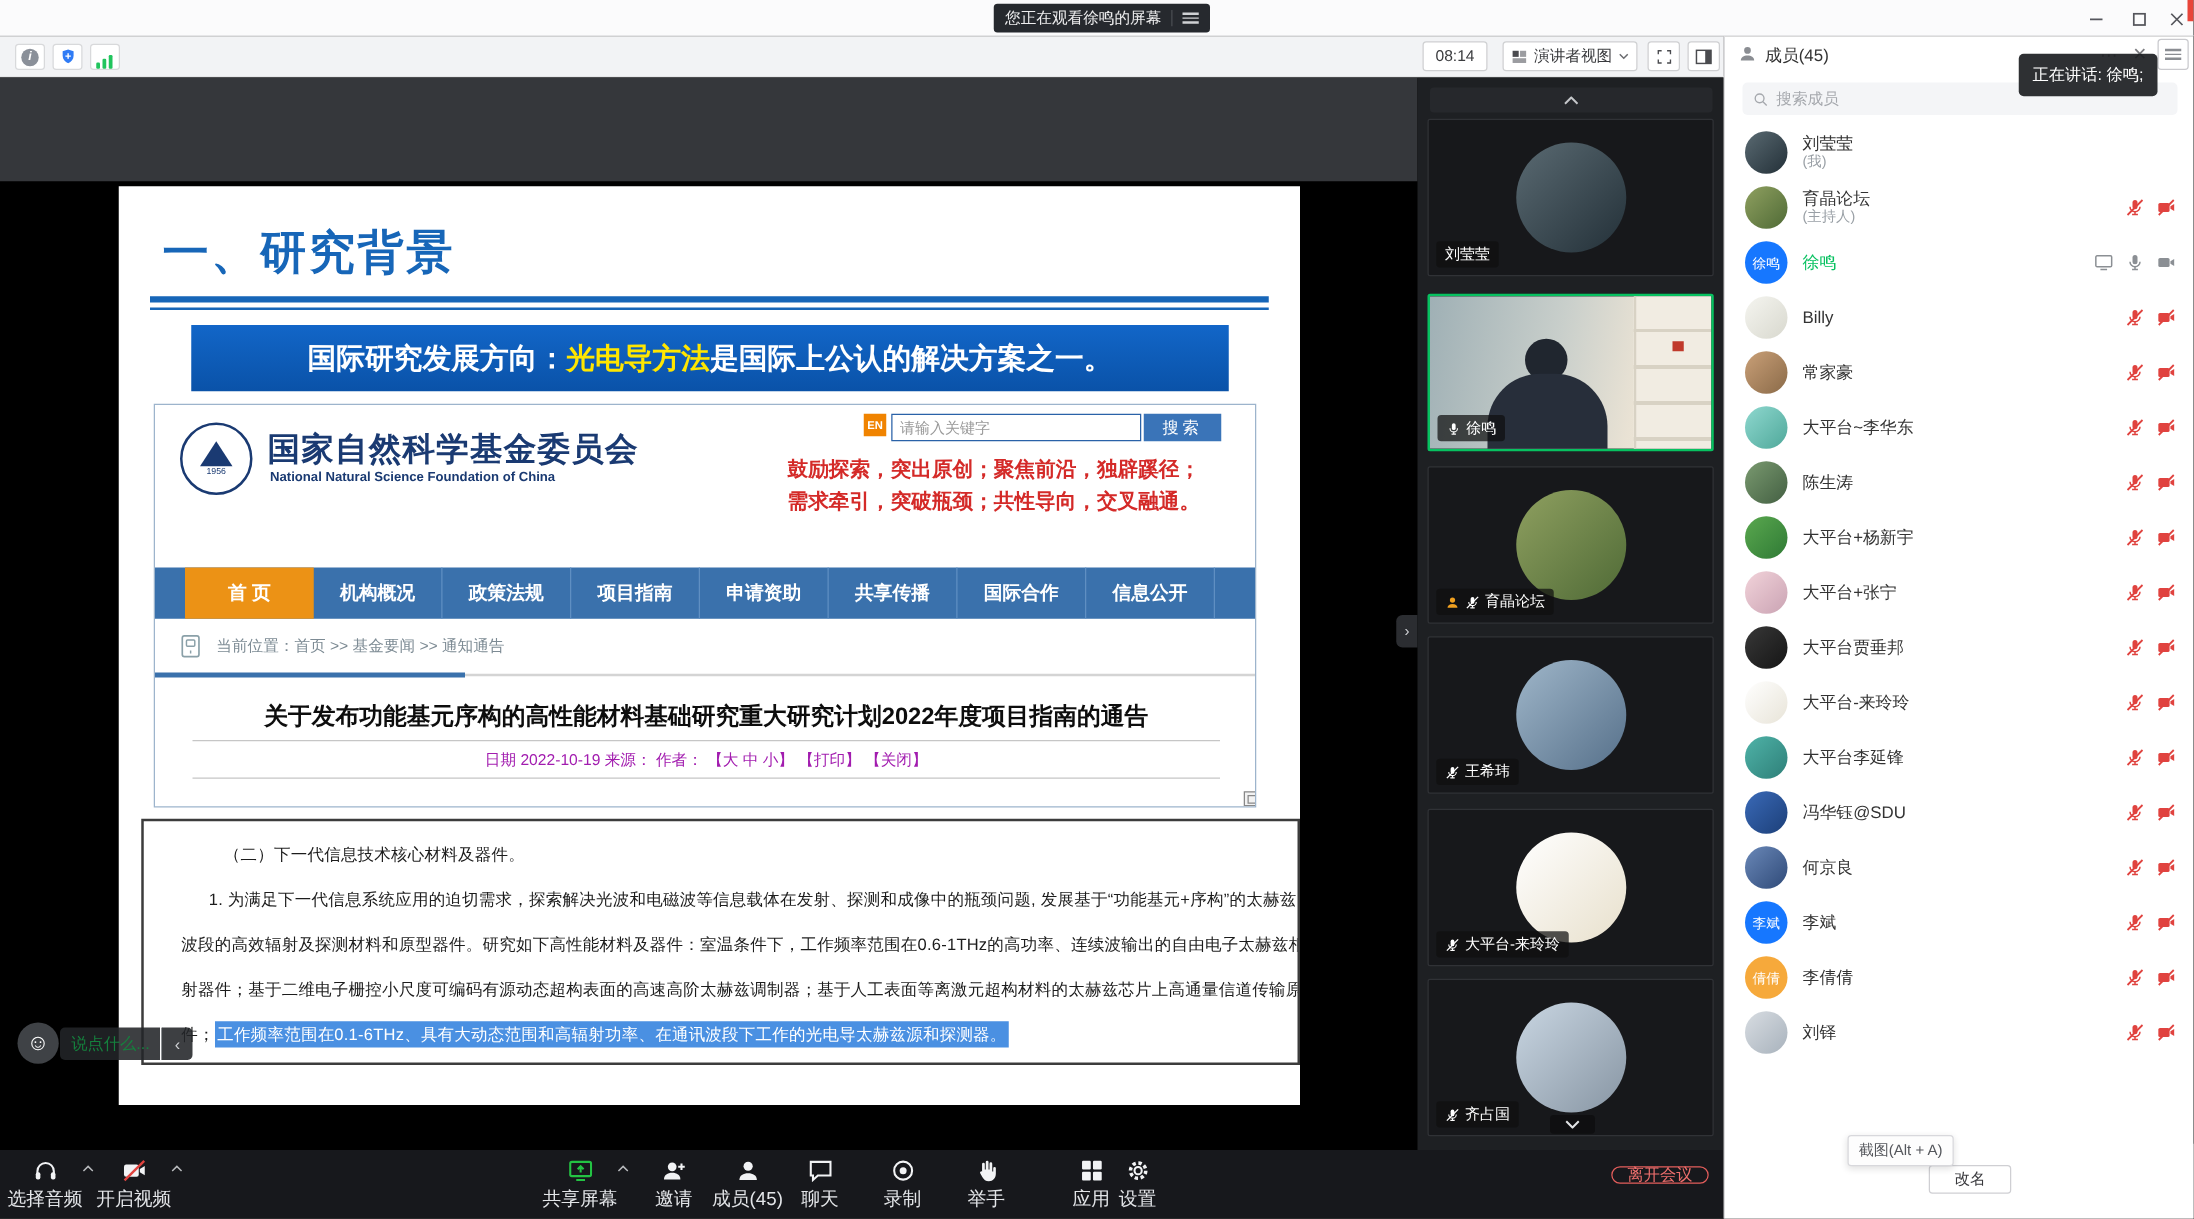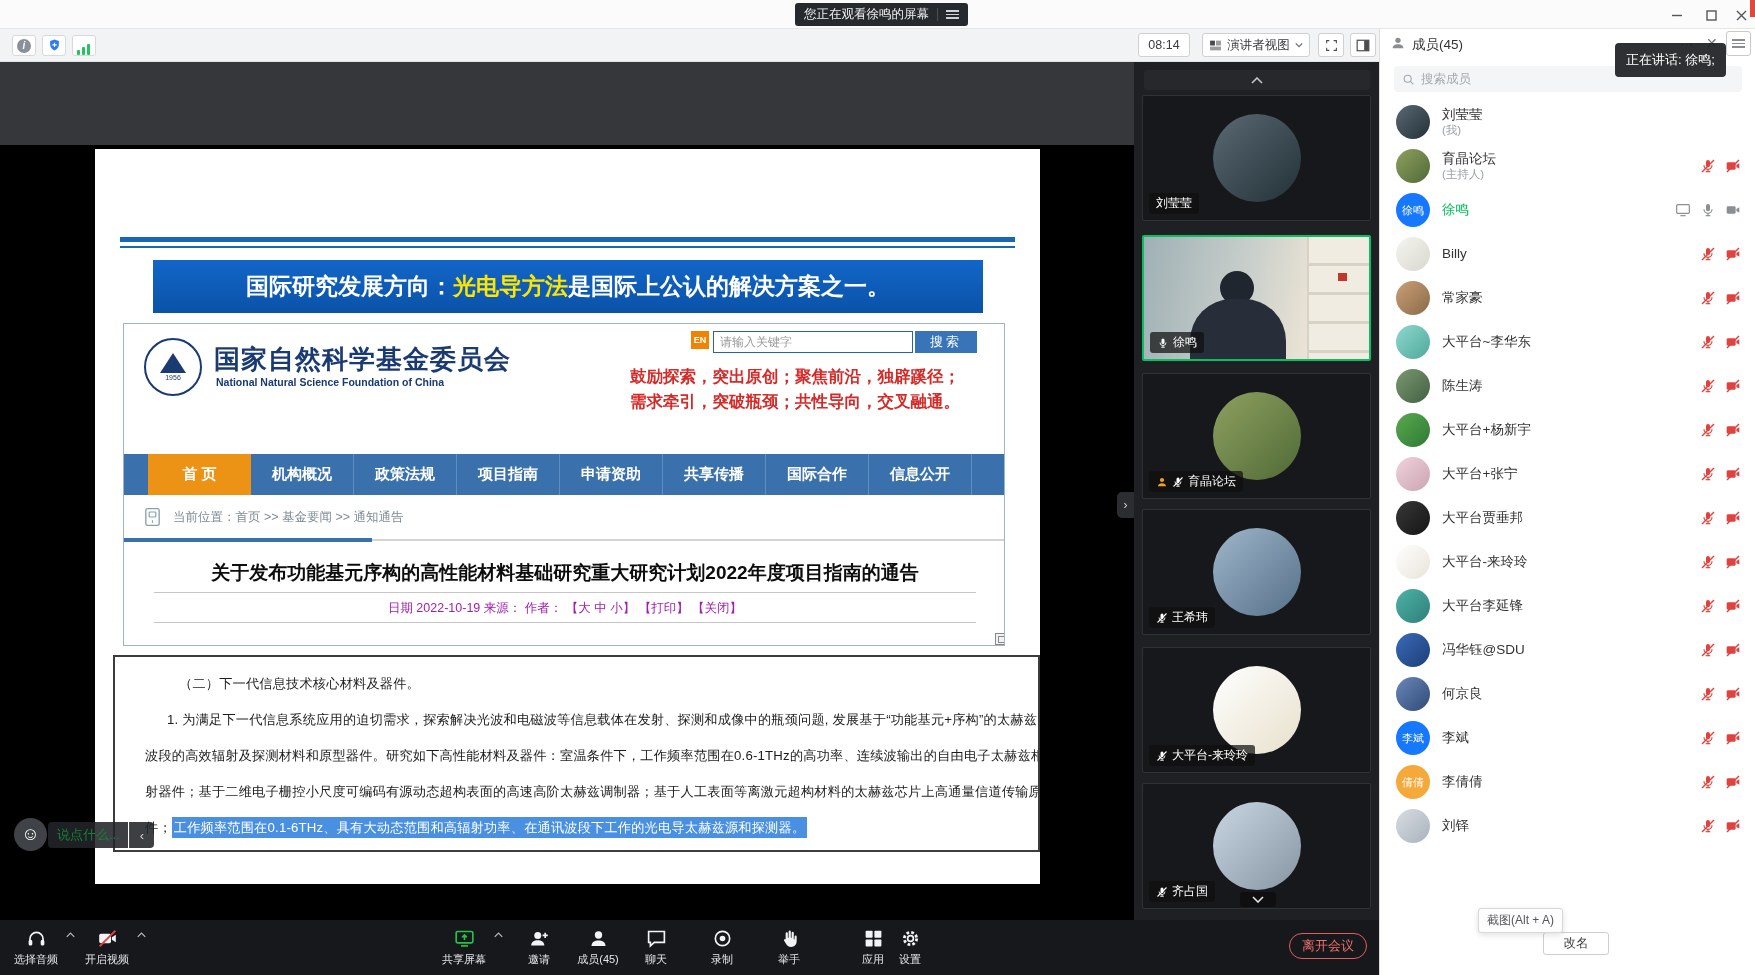--- a/index.html
+++ b/index.html
@@ -80,23 +80,23 @@
   .tile .chip-label{position:absolute;left:6px;bottom:6px;background:rgba(15,15,15,.72);border-radius:3px;padding:2px 7px;display:flex;align-items:center;gap:4px;color:#fff;font-size:12px;white-space:nowrap;z-index:3;}
   .scene{position:absolute;inset:0;background:linear-gradient(100deg,#9fb0b5,#c9cfcb 45%,#e9e2d4 72%,#f7f1e4);}
   .scene .shelf{position:absolute;right:0;top:0;width:62px;height:100%;background:repeating-linear-gradient(180deg,#f1ece2 0 26px,#d8d2c4 26px 29px);box-shadow:inset 2px 0 0 #d8d2c4;}
   .scene .red-item{position:absolute;right:22px;top:36px;width:9px;height:8px;background:#c0392b;}
   .scene .head{position:absolute;left:76px;top:34px;width:34px;height:34px;border-radius:50%;background:#20262f;}
   .scene .torso{position:absolute;left:46px;top:62px;width:96px;height:70px;border-radius:42px 42px 0 0;background:#272e3a;}
 
   
   #bottombar{position:absolute;left:0;top:920px;width:1379px;height:55px;background:#17181c;}
   .tbtn{position:absolute;top:0;width:72px;height:55px;display:flex;flex-direction:column;align-items:center;justify-content:center;gap:3px;}
-  .tbtn .lab{color:#e3e5e8;font-size:11px;white-space:nowrap;}
+  .tbtn .lab{color:#e3e5e8;font-size:15px;white-space:nowrap;}
   .tbtn .caret{position:absolute;right:-3px;top:12px;color:#b8babd;}
-  #leave-btn{position:absolute;left:1289px;top:13px;width:78px;height:26px;border:1px solid #e35d5b;border-radius:16px;color:#ee6f6d;font-size:13px;display:flex;align-items:center;justify-content:center;background:transparent;white-space:nowrap;}
+  #leave-btn{position:absolute;left:1289px;top:13px;width:78px;height:14px;border:1px solid #e35d5b;border-radius:16px;color:#ee6f6d;font-size:13px;display:flex;align-items:center;justify-content:center;background:transparent;white-space:nowrap;}
 
   
   #members{position:absolute;left:1379px;top:29px;width:376px;height:946px;background:#fff;border-left:1px solid #dcdcde;}
   #mp-head{position:absolute;left:0;top:0;width:100%;height:30px;}
   #mp-title{position:absolute;left:32px;top:7px;font-size:13.5px;color:#333;white-space:nowrap;}
   #mp-person{position:absolute;left:10px;top:6px;}
   #mp-dots{position:absolute;left:300px;top:7px;color:#7a7a7e;font-size:14px;letter-spacing:1px;}
   #mp-close{position:absolute;left:326px;top:6px;color:#7a7a7e;font-size:14px;}
   #mp-menu-sq{position:absolute;left:346px;top:2px;width:25px;height:25px;border:1px solid #c9c9cd;border-radius:3px;display:flex;align-items:center;justify-content:center;background:#fff;}
   #mp-search{position:absolute;left:14px;top:37px;width:348px;height:26px;background:#f4f5f7;border-radius:4px;display:flex;align-items:center;gap:6px;padding-left:8px;color:#a5a8ad;font-size:12.5px;}
@@ -184,20 +184,21 @@
           <rect x="2" y="2" width="20" height="18" fill="none" stroke="#4a4b4f" stroke-width="2"></rect>
           <rect x="14" y="2" width="8" height="18" fill="#4a4b4f"></rect>
         </svg>
       </span>
   </div>
 
   <div id="content">
     <div id="topband"></div>
 
     <div id="slide">
+      <div id="slide-title">一、研究背景</div>
       <div id="rule-thick"></div>
       <div id="rule-thin"></div>
       <div id="banner">
           <span>国际研究发展方向：</span>
           <span class="yellow">光电导方法</span>
           <span>是国际上公认的解决方案之一。</span>
         </div>
 
       <div id="webbox">
         <div id="weblogo">

